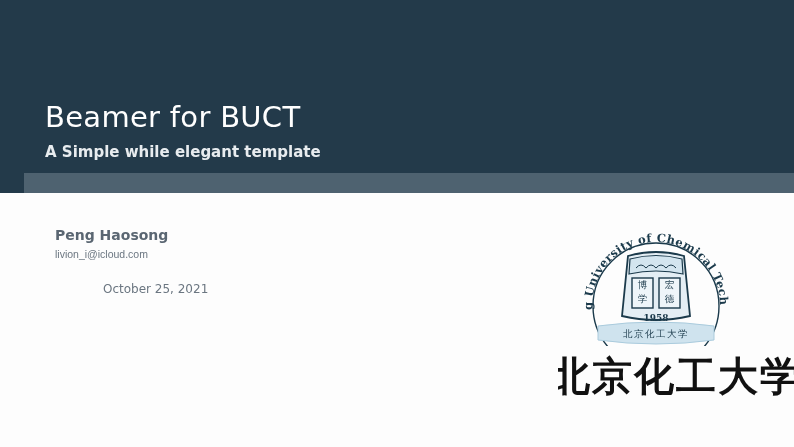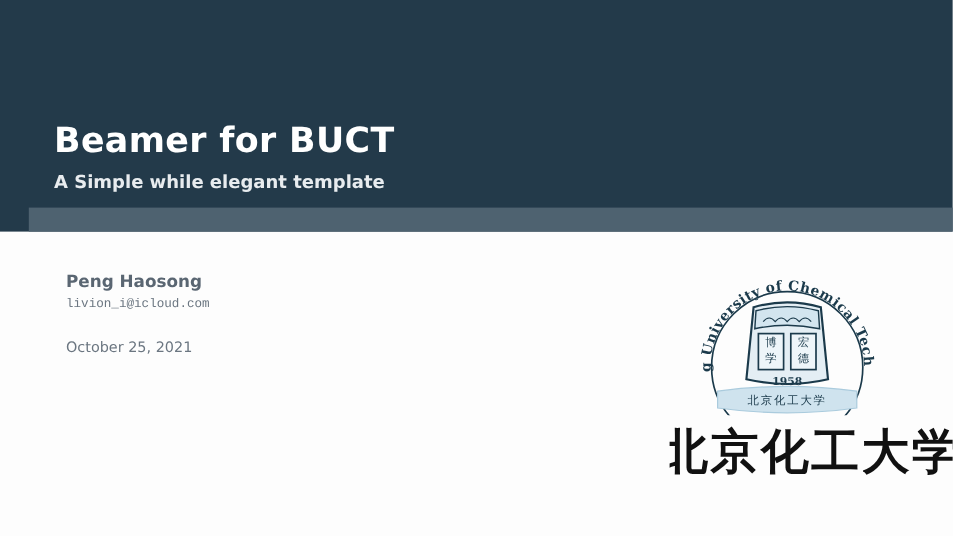--- a/index.html
+++ b/index.html
@@ -30,21 +30,21 @@
     top: 173px;
     width: 770px;
     height: 20px;
     background: #4e6270;
   }
   .title-text {
     position: absolute;
     left: 45px;
     top: 100px;
     font-size: 29px;
-    font-weight: bold;
+    font-weight: normal;
     color: #ffffff;
     letter-spacing: 0.3px;
     white-space: nowrap;
   }
   .subtitle-text {
     position: absolute;
     left: 45px;
     top: 143px;
     font-size: 15px;
     font-weight: bold;
@@ -58,36 +58,37 @@
     left: 55px;
     top: 226px;
   }
   .author-name {
     font-size: 14px;
     font-weight: bold;
     color: #5a6672;
     line-height: 1.3;
   }
   .author-email {
-    font-family: Liberation Mono, monospace;
+    font-family: Liberation Sans, sans-serif;
     font-size: 10.5px;
     color: #6b7681;
     margin-top: 4px;
     line-height: 1.3;
   }
   .affiliation {
     margin-top: 20px;
     font-size: 11.5px;
     color: #6b7681;
     line-height: 1.45;
   }
   .date-line {
     margin-top: 20px;
     font-size: 12px;
     color: #6b7681;
+    margin-left: 48px;
   }
 
   
   .logo-area {
     position: absolute;
     left: 540px;
     top: 222px;
     width: 250px;
     height: 190px;
   }

